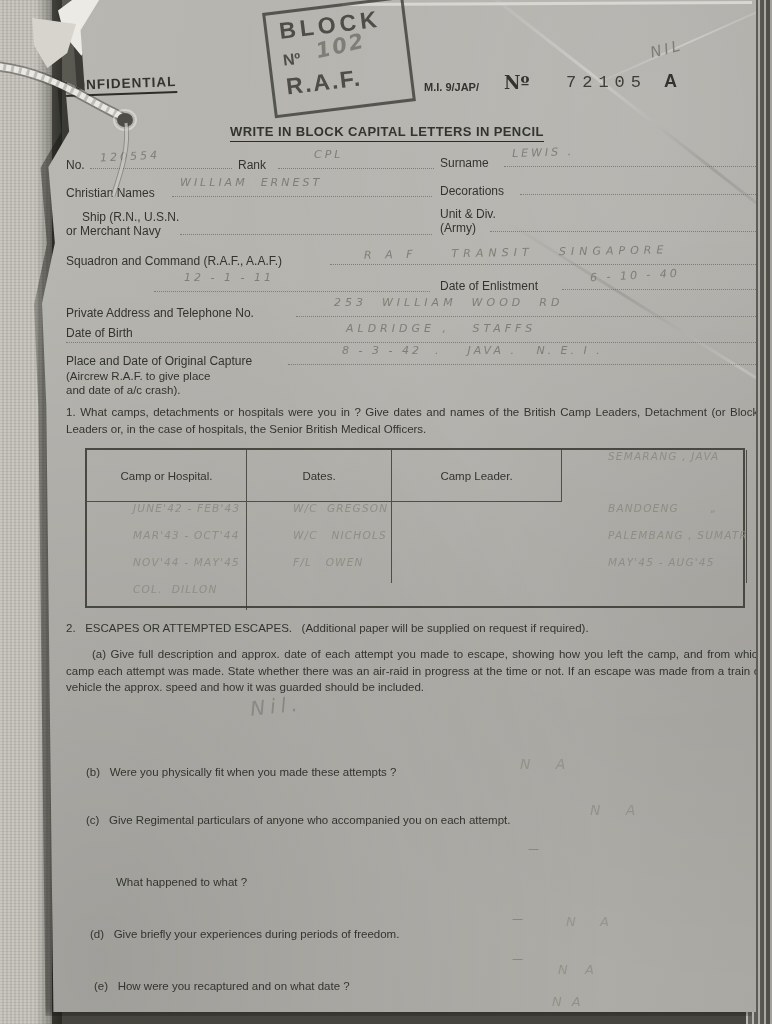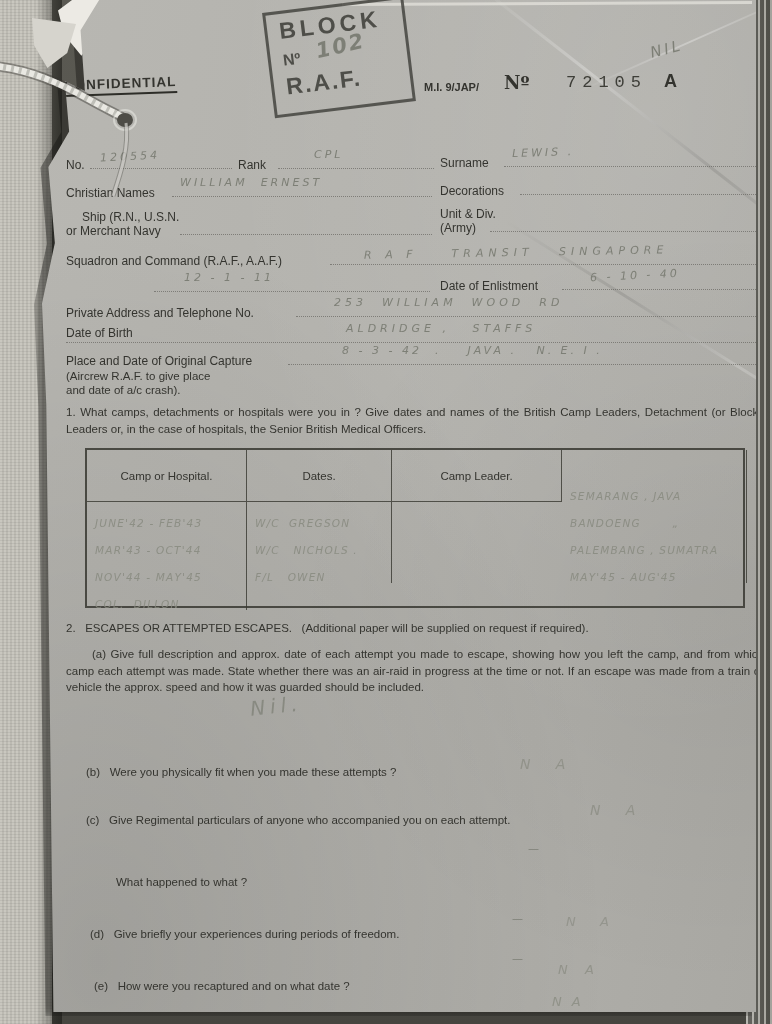--- a/index.html
+++ b/index.html
@@ -51,21 +51,21 @@
   .stamp .big { font-size:23px; font-weight:600; letter-spacing:4px; }
   .stamp .mid { font-size:16px; font-weight:600; margin-top:2px; }
 
   .q1table { position:absolute; left:43px; top:448px; width:660px; height:160px;
            border:2px solid rgba(55,55,48,.85); display:grid;
            grid-template-columns:160px 145px 170px 185px;
            grid-template-rows:52px 27px 27px 27px 27px; }
   .th { border-bottom:1.3px solid rgba(55,55,48,.8); display:flex; align-items:center;
         justify-content:center; text-align:center; font-size:11.5px; color:#34342f; padding:2px 10px; }
   .ccol { border-right:1.3px solid rgba(55,55,48,.8); }
-  .td { display:flex; align-items:flex-end; padding-left:8px; overflow:hidden; }
+  .td { display:flex; align-items:flex-start; padding-left:8px; overflow:hidden;margin-left:38px; }
   .td span { font-family:"DejaVu Sans", sans-serif; font-style:italic;
         color:rgba(135,137,127,.85); font-size:10.5px; letter-spacing:1.2px; white-space:pre; }
 
   .torn { position:absolute; }
 </style>
 </head>
 <body>
 
 <div class="photo">
   <div class="fabric"></div>
@@ -99,20 +99,21 @@
       </div>
       <div class="big" style="letter-spacing:2px;margin-top:3px;">R.A.F.</div>
     </div>
 
     <div class="lbl" style="left:382px;top:81px;font-size:11px;font-weight:bold;">M.I. 9/JAP/</div>
     <div class="lbl" style="left:462px;top:72px;font-family:'DejaVu Serif',serif;font-weight:bold;font-size:18px;">Nº</div>
     <div class="lbl" style="left:524px;top:73px;font-family:Liberation Mono, monospace;font-size:17px;letter-spacing:6px;color:#3e3e38;">72105</div>
     <div class="lbl" style="left:622px;top:71px;font-size:18px;font-weight:bold;">A</div>
     <div class="hw" style="left:608px;top:40px;font-size:15px;transform:rotate(-14deg);">NIL</div>
 
+    <div class="lbl underlined" style="left:188px;top:124px;font-size:13px;font-weight:bold;letter-spacing:.4px;border-bottom-width:1.5px;">WRITE IN BLOCK CAPITAL LETTERS IN PENCIL</div>
 
     <div class="lbl" style="left:24px;top:158px;">No.</div>
     <div class="dl" style="left:48px;top:168px;width:142px;"></div>
     <div class="hw" style="left:58px;top:150px;transform:rotate(-3deg);">120554</div>
     <div class="lbl" style="left:196px;top:158px;">Rank</div>
     <div class="dl" style="left:236px;top:168px;width:156px;"></div>
     <div class="hw" style="left:272px;top:148px;">CPL</div>
     <div class="lbl" style="left:398px;top:156px;">Surname</div>
     <div class="dl" style="left:462px;top:166px;width:252px;"></div>
     <div class="hw" style="left:470px;top:146px;transform:rotate(-2deg);">LEWIS .</div>

